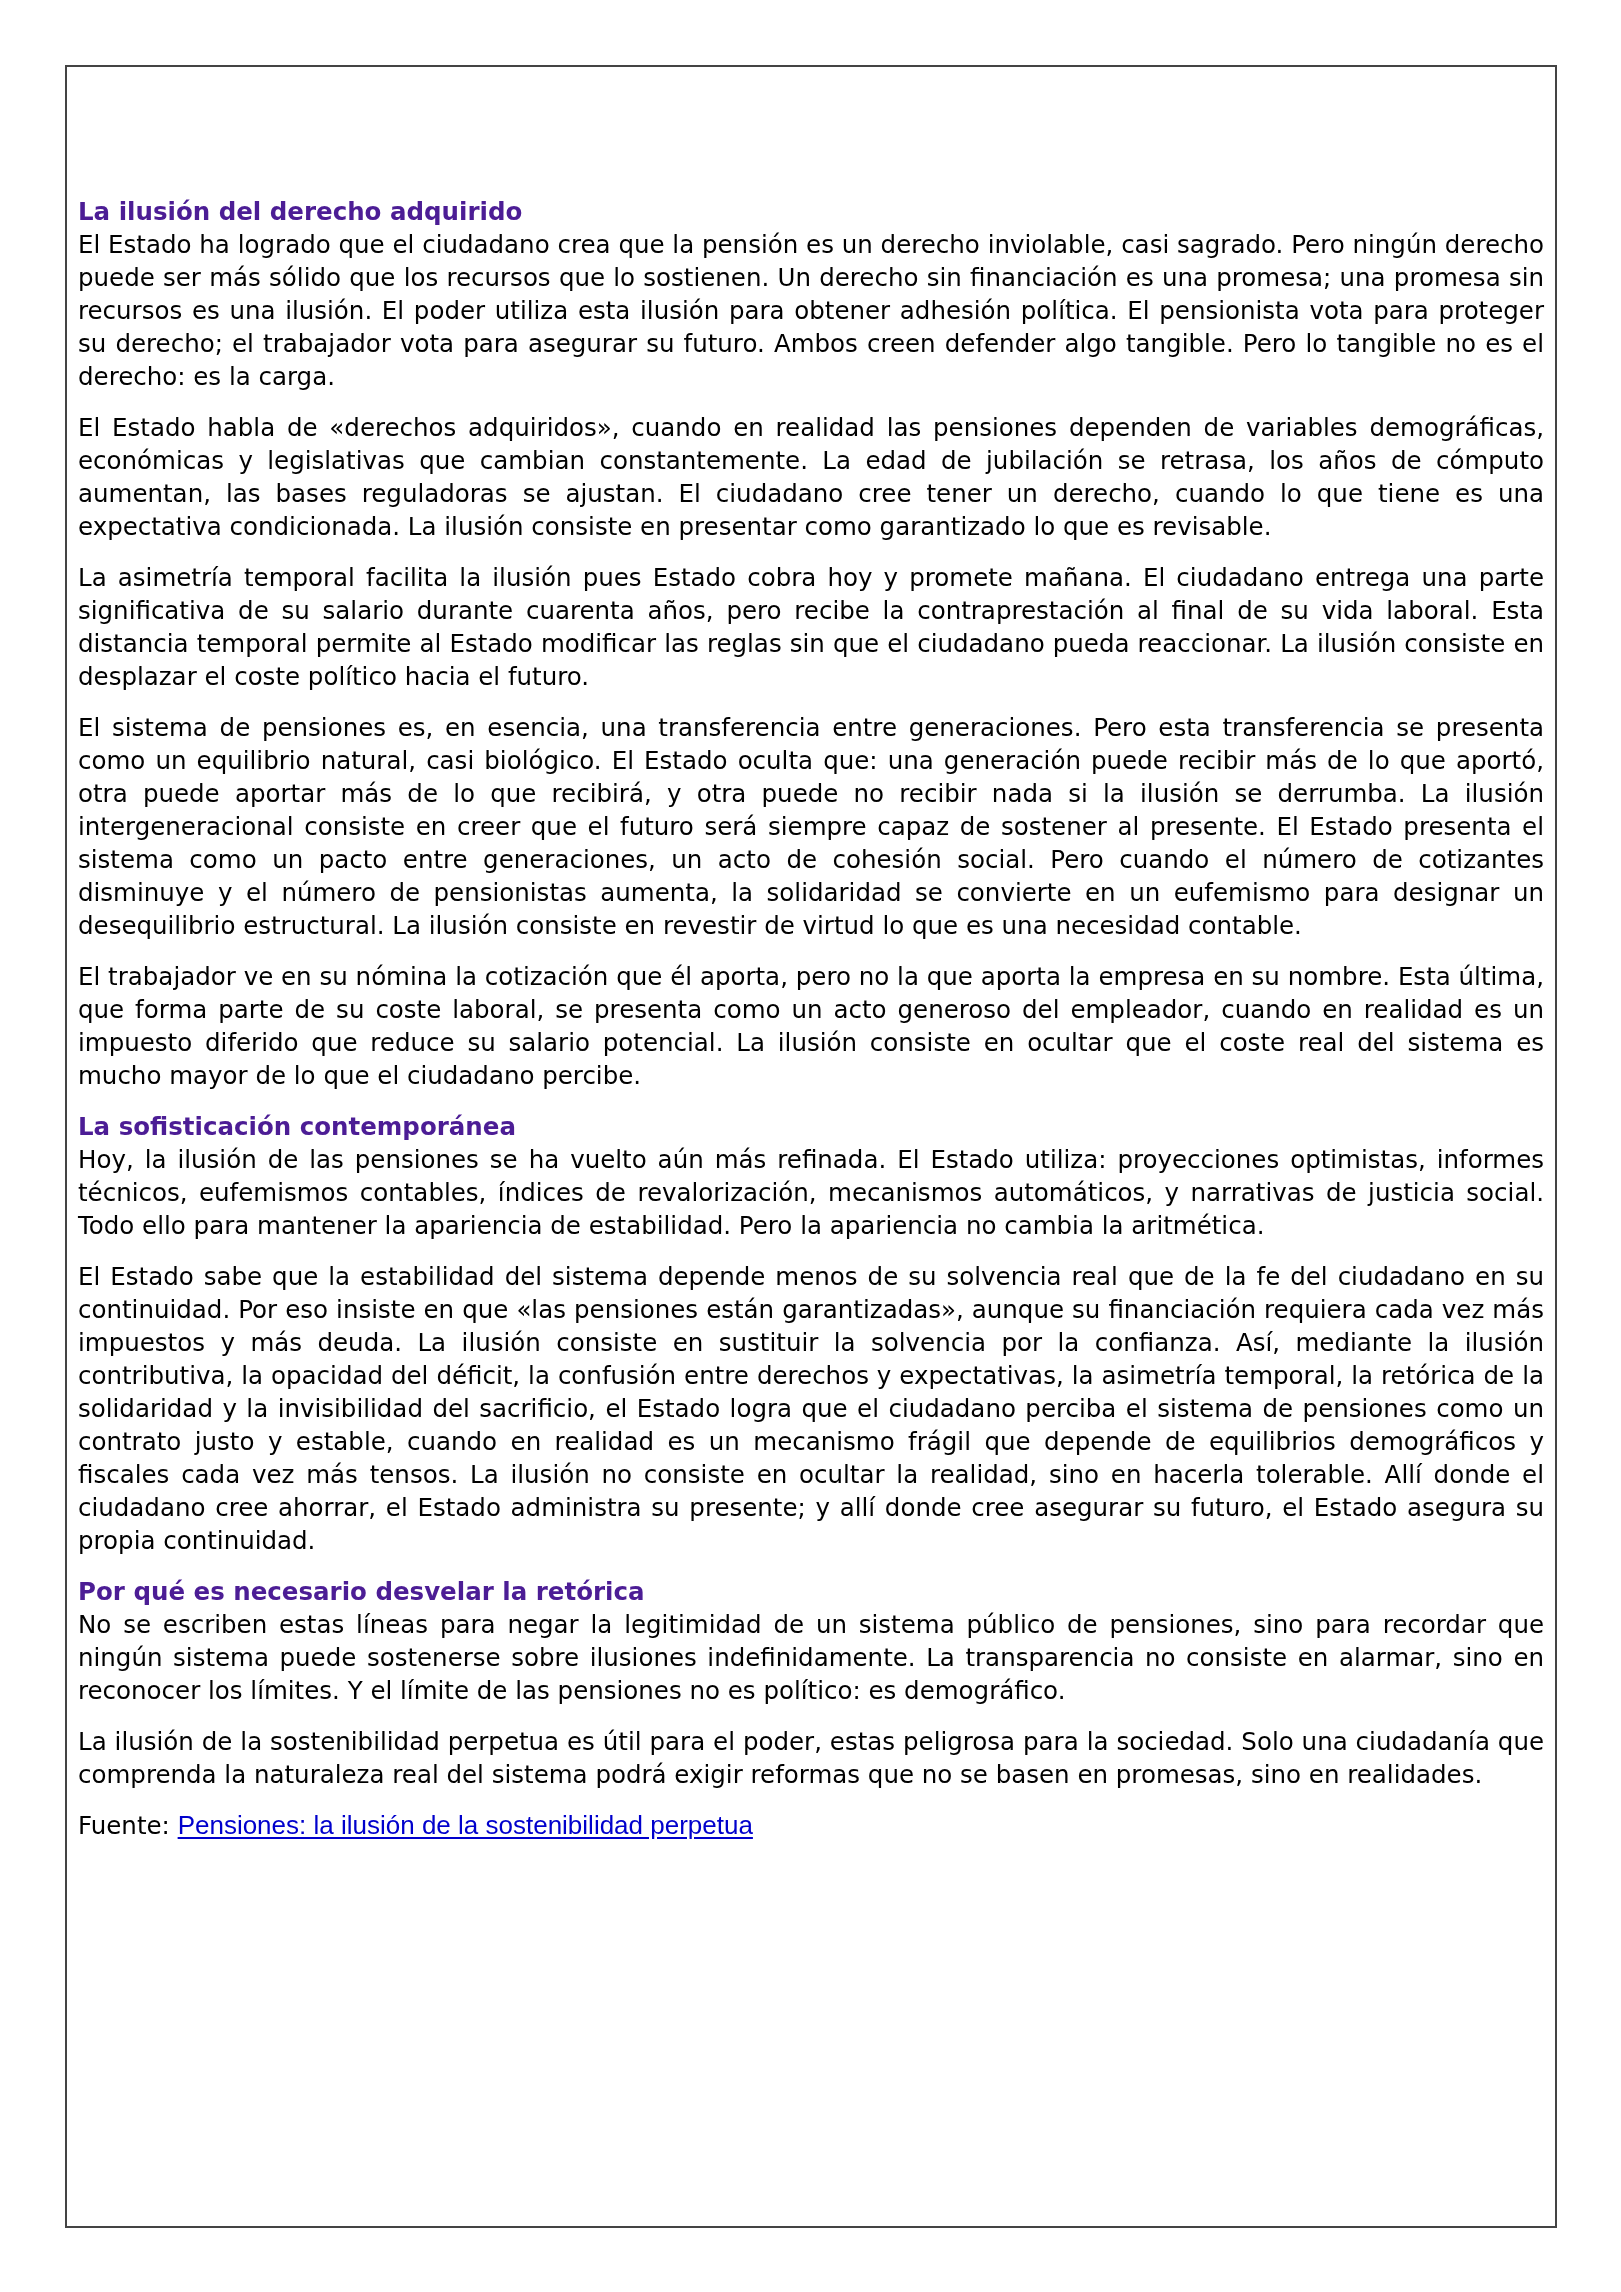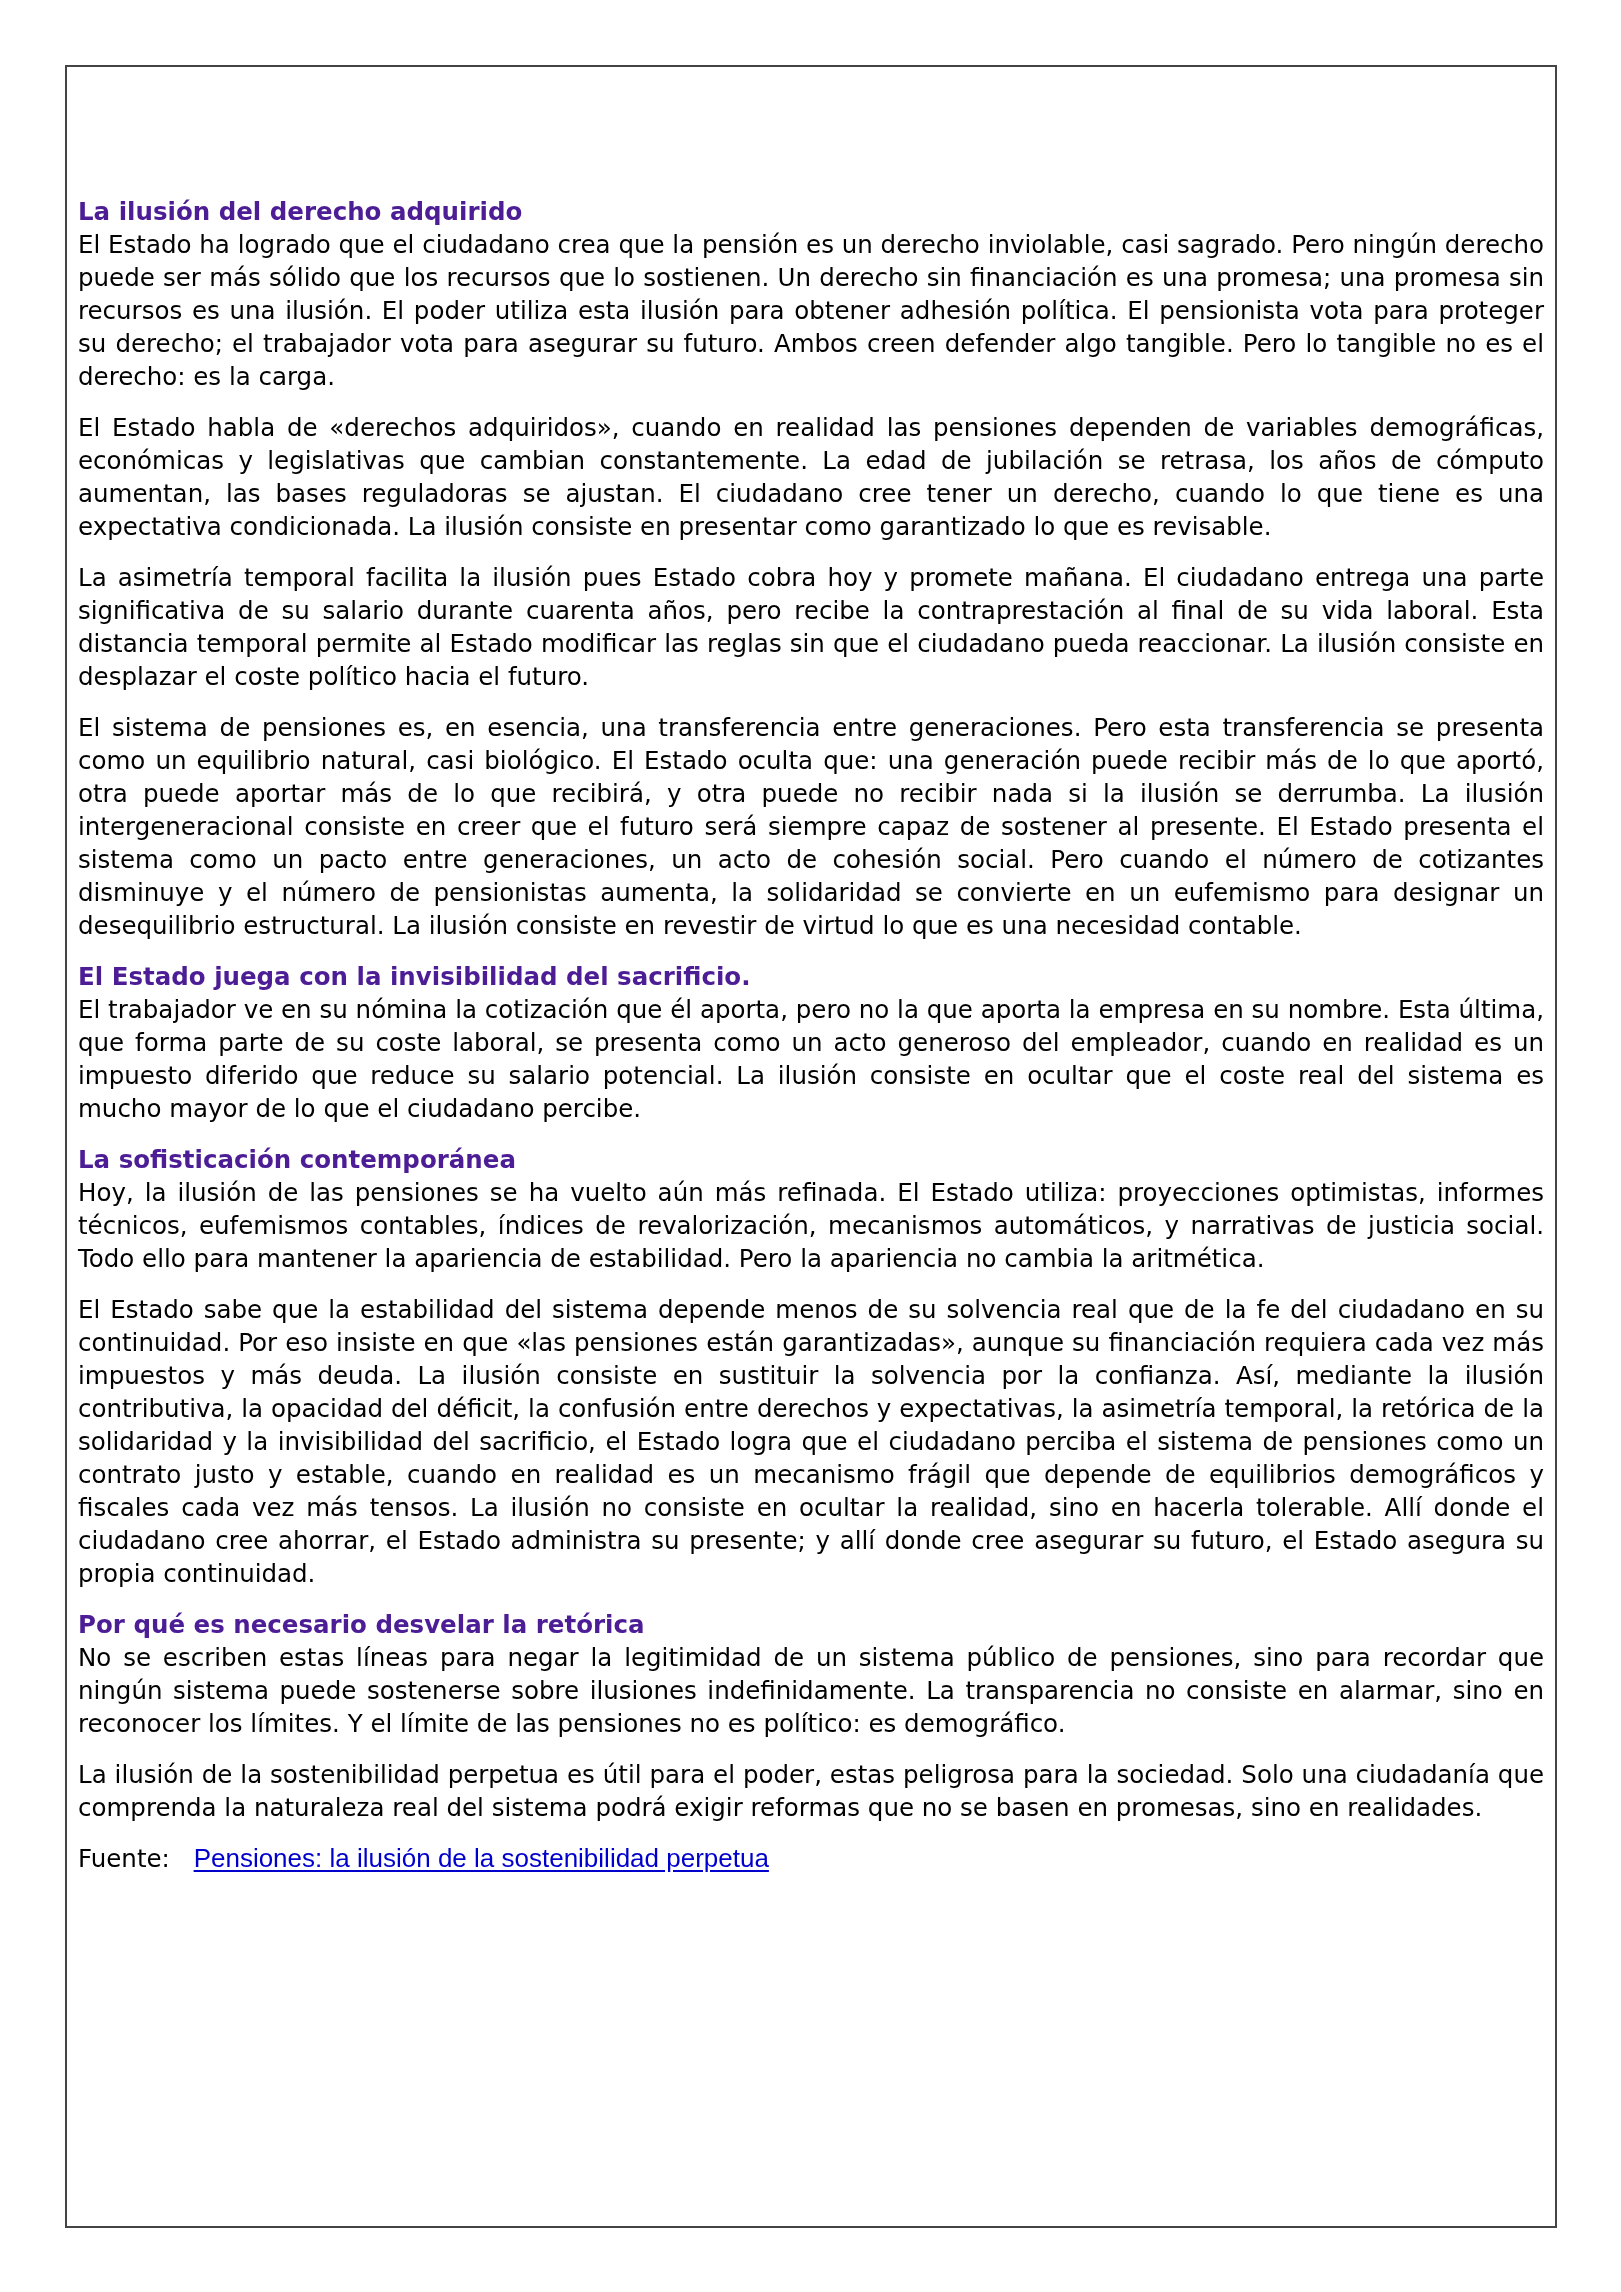--- a/index.html
+++ b/index.html
@@ -53,21 +53,20 @@
     color: #000000;
     margin-top: 48px;
   }
   .source-link {
     font-family: "Liberation Sans", sans-serif;
     font-size: 26px;
     color: #0000cc;
     text-decoration: underline;
     text-underline-offset: 2.9px;
     cursor: pointer;
-    margin-left: 16px;
   }
 </style>
 </head>
 <body>
 
 <div class="page-frame"></div>
 
 <div class="content">
 
   <div class="block">
@@ -79,21 +78,20 @@
   </div>
   <div class="block">
     <span class="para">La asimetría temporal facilita la ilusión pues Estado cobra hoy y promete mañana. El ciudadano entrega una parte significativa de su salario durante cuarenta años, pero recibe la contraprestación al final de su vida laboral. Esta distancia temporal permite al Estado modificar las reglas sin que el ciudadano pueda reaccionar. La ilusión consiste en desplazar el coste político hacia el futuro.</span>
   </div>
 
   <div class="block">
     <span class="para">El sistema de pensiones es, en esencia, una transferencia entre generaciones. Pero esta transferencia se presenta como un equilibrio natural, casi biológico. El Estado oculta que: una generación puede recibir más de lo que aportó, otra puede aportar más de lo que recibirá, y otra puede no recibir nada si la ilusión se derrumba. La ilusión intergeneracional consiste en creer que el futuro será siempre capaz de sostener al presente. El Estado presenta el sistema como un pacto entre generaciones, un acto de cohesión social. Pero cuando el número de cotizantes disminuye y el número de pensionistas aumenta, la solidaridad se convierte en un eufemismo para designar un desequilibrio estructural. La ilusión consiste en revestir de virtud lo que es una necesidad contable.</span>
   </div>
 
   <div class="block">
-    <span class="heading">El Estado juega con la invisibilidad del sacrificio.</span>
     <span class="para">El trabajador ve en su nómina la cotización que él aporta, pero no la que aporta la empresa en su nombre. Esta última, que forma parte de su coste laboral, se presenta como un acto generoso del empleador, cuando en realidad es un impuesto diferido que reduce su salario potencial. La ilusión consiste en ocultar que el coste real del sistema es mucho mayor de lo que el ciudadano percibe.</span>
   </div>
 
   <div class="block">
     <span class="heading">La sofisticación contemporánea</span>
     <span class="para">Hoy, la ilusión de las pensiones se ha vuelto aún más refinada. El Estado utiliza: proyecciones optimistas, informes técnicos, eufemismos contables, índices de revalorización, mecanismos automáticos, y narrativas de justicia social. Todo ello para mantener la apariencia de estabilidad. Pero la apariencia no cambia la aritmética.</span>
   </div>
   <div class="block">
     <span class="para">El Estado sabe que la estabilidad del sistema depende menos de su solvencia real que de la fe del ciudadano en su continuidad. Por eso insiste en que «las pensiones están garantizadas», aunque su financiación requiera cada vez más impuestos y más deuda. La ilusión consiste en sustituir la solvencia por la confianza. Así, mediante la ilusión contributiva, la opacidad del déficit, la confusión entre derechos y expectativas, la asimetría temporal, la retórica de la solidaridad y la invisibilidad del sacrificio, el Estado logra que el ciudadano perciba el sistema de pensiones como un contrato justo y estable, cuando en realidad es un mecanismo frágil que depende de equilibrios demográficos y fiscales cada vez más tensos. La ilusión no consiste en ocultar la realidad, sino en hacerla tolerable. Allí donde el ciudadano cree ahorrar, el Estado administra su presente; y allí donde cree asegurar su futuro, el Estado asegura su propia continuidad.</span>
   </div>

